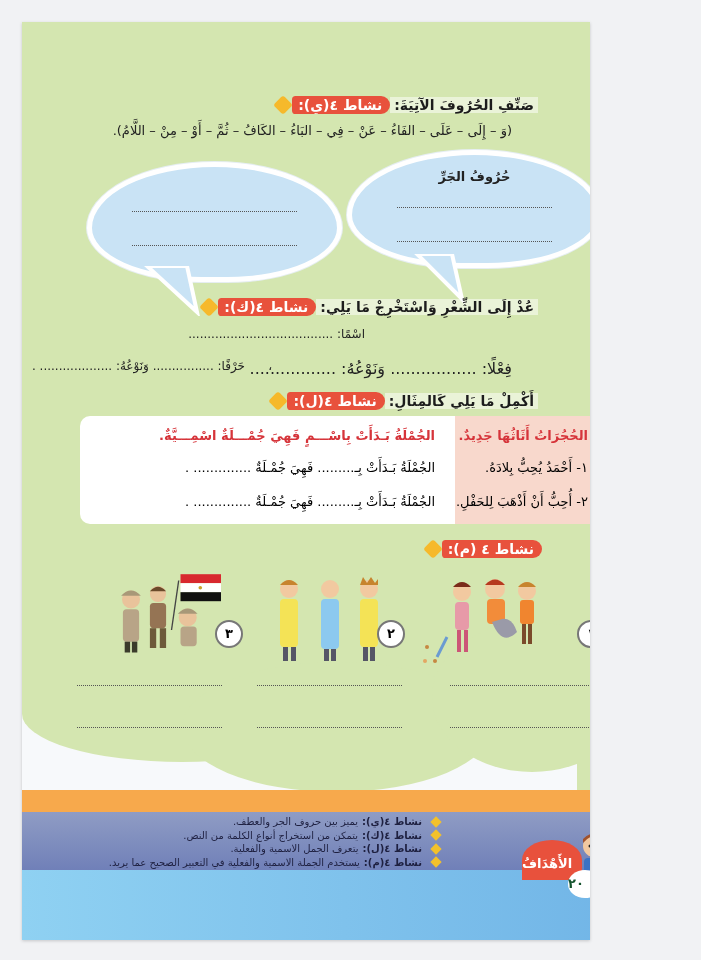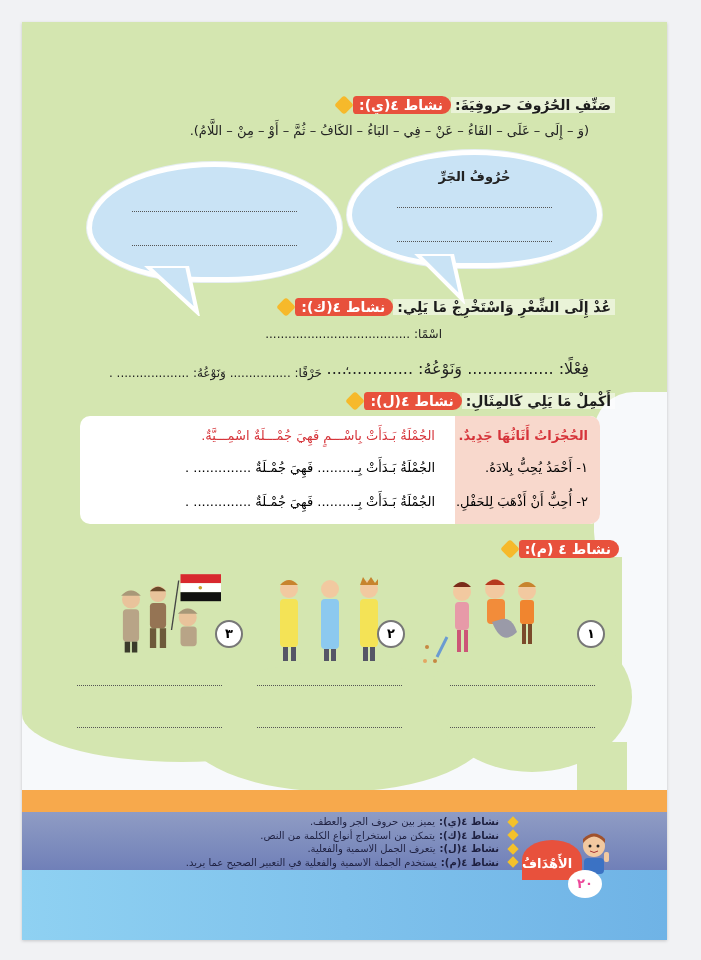--- a/index.html
+++ b/index.html
@@ -1,17 +1,17 @@
 <!DOCTYPE html>
 <html><head>
 <meta charset="utf-8">
 <style>
   html,body{margin:0;padding:0;}
   body{width:701px;height:960px;background:#f1f2f4;position:relative;overflow:hidden;font-family:"DejaVu Sans",sans-serif;}
-  .page{position:absolute;left:22px;top:22px;width:645px;height:918px;background:#f7f9fb;box-shadow:0 1px 3px rgba(0,0,0,.18);overflow:hidden;}
+  .page{position:absolute;left:22px;top:22px;width:568px;height:918px;background:#f7f9fb;box-shadow:0 1px 3px rgba(0,0,0,.18);overflow:hidden;}
   .green-top{position:absolute;left:0;top:0;width:645px;height:540px;background:#d4e6b0;}
   .green-bottom{position:absolute;left:0;top:535px;width:600px;height:200px;background:#d4e6b0;border-radius:0 0 80px 120px / 0 0 60px 60px;}
   .green-bump1{position:absolute;left:0;top:660px;width:320px;height:80px;background:#d4e6b0;border-radius:0 0 200px 200px/0 0 60px 60px;}
   .green-bump2{position:absolute;left:160px;top:640px;width:310px;height:130px;background:#d4e6b0;border-radius:50%;}
   .green-bump3{position:absolute;left:410px;top:600px;width:200px;height:150px;background:#d4e6b0;border-radius:50%;}
   .green-tail{position:absolute;left:555px;top:720px;width:50px;height:100px;background:#d4e6b0;border-radius:0 0 40px 10px;}
   .white-cut{position:absolute;left:572px;top:370px;width:80px;height:180px;background:#f7f9fb;border-radius:40px 0 0 40px;}
 
   .act-head{position:absolute;display:flex;flex-direction:row-reverse;align-items:center;direction:rtl;}
   .badge{background:#e8513c;color:#fff;font-weight:bold;font-size:14px;padding:1px 8px 1px 6px;border-radius:4px 10px 10px 4px;font-family:"DejaVu Sans",sans-serif;display:flex;align-items:center;gap:4px;}
@@ -34,38 +34,38 @@
 
   .orange-band{position:absolute;left:0;top:768px;width:645px;height:24px;background:#f7a94c;}
   .purple-band{position:absolute;left:0;top:790px;width:645px;height:60px;background:linear-gradient(#8f9cc4,#6f7fb8);}
   .blue-band{position:absolute;left:0;top:848px;width:645px;height:70px;background:linear-gradient(90deg,#8fd1f2,#6fb3e6);}
   .goals{position:absolute;right:150px;top:793px;direction:rtl;font-size:10px;color:#1e2040;line-height:13.5px;}
   .goal{display:flex;align-items:center;gap:4px;white-space:nowrap;}
   .goal-star{width:8px;height:8px;background:#f3c12b;transform:rotate(45deg);display:inline-block;margin-left:6px;}
   .goal b{font-weight:bold;}
   .goals-badge{position:absolute;left:500px;top:818px;width:60px;height:40px;background:#e8513c;border-radius:50% 50% 0 0;color:#fff;font-weight:bold;font-size:13px;text-align:left;line-height:48px;}
   .boy{position:absolute;left:552px;top:808px;width:40px;height:44px;}
-  .page-num{position:absolute;left:546px;top:848px;width:34px;height:28px;background:#fff;border-radius:50%;text-align:center;line-height:28px;font-size:13px;color:#ec4899;font-weight:bold;}
+  .page-num{position:absolute;left:546px;top:848px;width:34px;height:28px;background:#fff;border-radius:50%;text-align:left;line-height:28px;font-size:13px;color:#14532d;font-weight:bold;}
 </style>
 </head>
 <body>
 
 <div class="page">
   <div class="green-top"></div>
   <div class="white-cut"></div>
   <div class="green-bottom"></div>
   <div class="green-bump1"></div>
   <div class="green-bump2"></div>
   <div class="green-bump3"></div>
   <div class="green-tail"></div>
 
   <div class="act-head" style="right:48px;top:74px;">
     <span class="star"></span>
     <span class="badge">نشاط ٤(ي):</span>
-    <span class="act-title">صَنِّفِ الحُرُوفَ حروفِيَةَ:</span>
+    <span class="act-title">صَنِّفِ الحُرُوفَ الآتِيَةَ:</span>
   </div>
   <div class="line-text" style="right:78px;top:101px;font-size:13px;">(وَ – إِلَى – عَلَى – الفَاءُ – عَنْ – فِي – البَاءُ – الكَافُ – ثُمَّ – أَوْ – مِنْ – اللَّامُ).</div>
 
   <div class="cloud" style="left:325px;top:128px;width:245px;height:108px;">
     <div class="cloud-title">حُرُوفُ الجَرِّ</div>
     <div class="dots" style="left:45px;right:45px;top:52px;"></div>
     <div class="dots" style="left:45px;right:45px;top:86px;"></div>
   </div>
   <svg class="tail" style="left:390px;top:232px;width:60px;height:50px;position:absolute;">
     <path d="M5 0 L40 0 L50 45 Z" fill="#c9e3f5" stroke="#fff" stroke-width="4"></path>
@@ -79,31 +79,31 @@
   </svg>
 
   <div class="act-head" style="right:48px;top:276px;">
     <span class="star"></span>
     <span class="badge">نشاط ٤(ك):</span>
     <span class="act-title">عُدْ إِلَى الشِّعْرِ وَاسْتَخْرِجْ مَا يَلِي:</span>
   </div>
   <div class="line-text" style="right:225px;top:305px;font-size:12px;">اسْمًا: ......................................</div>
   <div class="line-text" style="right:78px;top:337px;font-size:16px;">فِعْلًا: ................. وَنَوْعُهُ: .................</div>
   <div class="line-text" style="right:318px;top:337px;font-size:12px;">،</div>
-  <div class="line-text" style="right:345px;top:344px;font-size:12px;">حَرْفًا: ................ وَنَوْعُهُ: ................... .</div>
+  <div class="line-text" style="right:345px;top:337px;font-size:12px;">حَرْفًا: ................ وَنَوْعُهُ: ................... .</div>
 
   <div class="act-head" style="right:48px;top:370px;">
     <span class="star"></span>
     <span class="badge">نشاط ٤(ل):</span>
     <span class="act-title">أَكْمِلْ مَا يَلِي كَالمِثَالِ:</span>
   </div>
   <div class="ex-box">
     <div class="ex-pink"></div>
     <div class="ex-row red" style="right:12px;top:12px;">الحُجُرَاتُ أَثَاثُهَا جَدِيدٌ.</div>
-    <div class="ex-row red" style="right:165px;top:12px;font-weight:normal;">الجُمْلَةُ بَـدَأَتْ بِاسْـــمٍ فَهِيَ جُمْـــلَةٌ اسْمِـــيَّةٌ.</div>
+    <div class="ex-row red" style="right:165px;top:12px;font-weight:bold;">الجُمْلَةُ بَـدَأَتْ بِاسْـــمٍ فَهِيَ جُمْـــلَةٌ اسْمِـــيَّةٌ.</div>
     <div class="ex-row" style="right:12px;top:44px;">١- أَحْمَدُ يُحِبُّ بِلادَهُ.</div>
     <div class="ex-row" style="right:165px;top:44px;">الجُمْلَةُ بَـدَأَتْ بِـ......... فَهِيَ جُمْـلَةٌ .............. .</div>
     <div class="ex-row" style="right:12px;top:78px;">٢- أُحِبُّ أَنْ أَذْهَبَ لِلحَفْلِ.</div>
     <div class="ex-row" style="right:165px;top:78px;">الجُمْلَةُ بَـدَأَتْ بِـ......... فَهِيَ جُمْـلَةٌ .............. .</div>
   </div>
 
   <div class="act-head" style="right:48px;top:518px;">
     <span class="star"></span>
     <span class="badge">نشاط ٤ (م):</span>
   </div>

